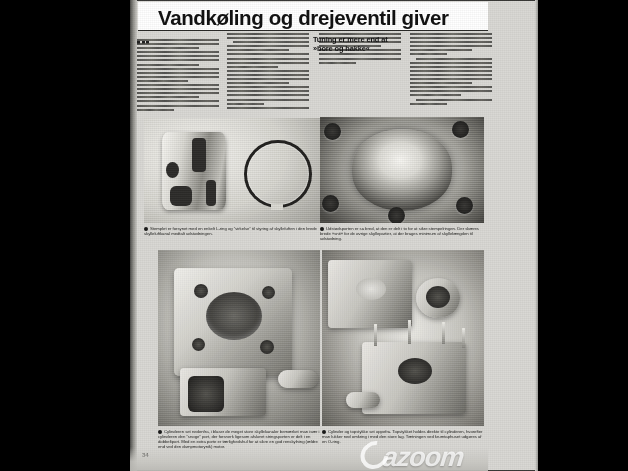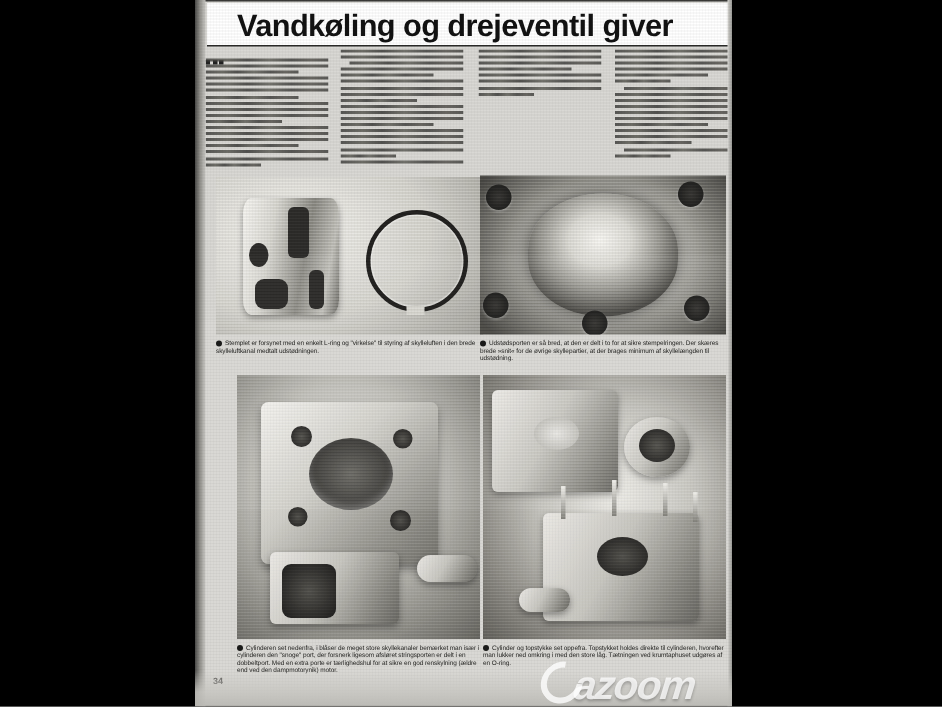--- a/index.html
+++ b/index.html
@@ -5,21 +5,21 @@
   html,body{margin:0;padding:0;}
   body{
     width:628px;height:471px;overflow:hidden;
     background:#000;
     font-family:"Liberation Sans", sans-serif;
   }
   #stage{position:relative;width:628px;height:471px;background:#000;}
 
   
   #page{
-    position:absolute;left:130px;top:0;width:358px;height:471px;
+    position:absolute;left:130px;top:0;width:408px;height:471px;
     background:#d9d8d4;
     box-shadow:0 0 0 1px #3a3a38 inset;
     overflow:hidden;
   }
   
   #page:before{
     content:"";position:absolute;inset:0;pointer-events:none;z-index:6;
     background-image:
       repeating-linear-gradient(0deg,rgba(0,0,0,.05) 0 1px,rgba(255,255,255,.05) 1px 2px),
       repeating-linear-gradient(90deg,rgba(0,0,0,.04) 0 1px,rgba(255,255,255,.04) 1px 2px);
@@ -234,20 +234,21 @@
           <div class="ln sh2"></div>
             <div class="ln"></div>
             <div class="ln"></div>
           <div class="ln sh"></div>
             <div class="ln ind"></div>
             <div class="ln sh3"></div>
         </div>
       </div>
     </div>
 
+    <div class="subhead">Tuning er mere end at »bore og hakke«</div>
 
     <div class="photo p-tl">
       <div class="sh-cyl">
         <div class="port" style="left:4px;top:30px;width:13px;height:16px;border-radius:50%;"></div>
         <div class="port" style="left:30px;top:6px;width:14px;height:34px;"></div>
         <div class="port" style="left:8px;top:54px;width:22px;height:20px;border-radius:6px;"></div>
         <div class="port" style="left:44px;top:48px;width:10px;height:26px;"></div>
       </div>
       <div class="sh-ring"></div>
       <div class="grain"></div>

